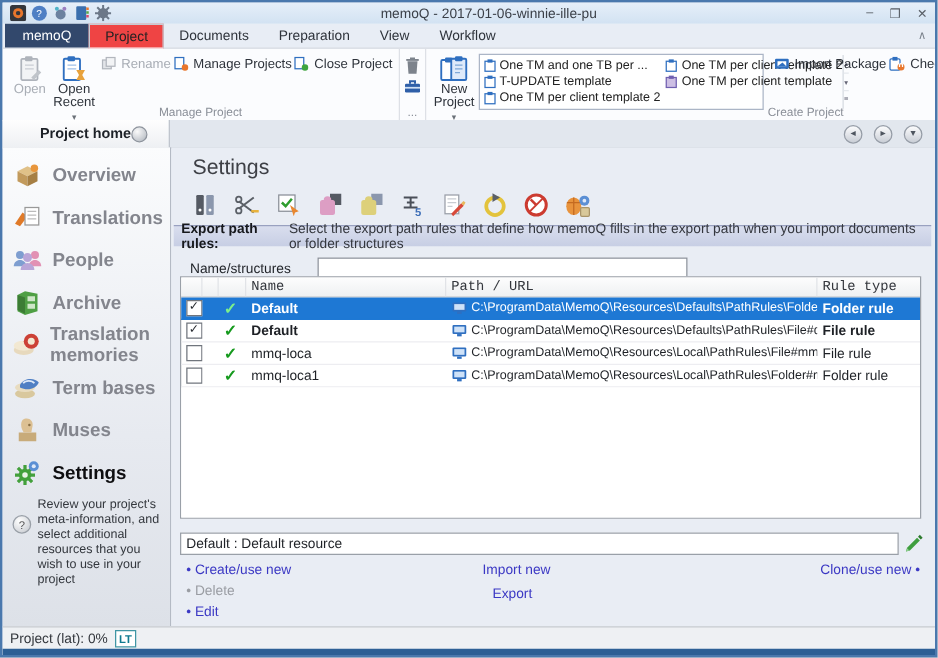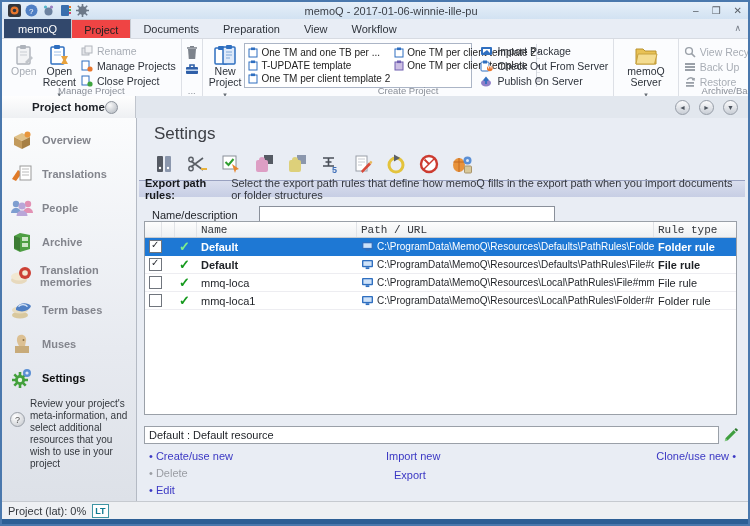--- a/index.html
+++ b/index.html
@@ -20,21 +20,21 @@
   .tab.sel{background:#ef4444;border:1px solid #c6cbd3;border-bottom:1px solid #fbfcfe;margin-bottom:-1px;color:#222;}
   .collapse{position:absolute;right:7px;top:4px;color:#7a818b;font-size:9px;}
   
   .ribbon{height:57px;background:#fbfcfe;border-bottom:1px solid #ccd1d8;display:flex;align-items:stretch;}
   .grp{position:relative;display:flex;align-items:flex-start;padding:2px 3px 12px;border-right:1px solid #dde0e6;}
   .grp-label{position:absolute;bottom:0;left:0;right:0;text-align:center;font-size:9.5px;color:#8a8f98;white-space:nowrap;}
   .bigbtn{display:flex;flex-direction:column;align-items:center;font-size:10.5px;color:#2e333b;padding:1px 3px;line-height:11px;text-align:center;justify-content:space-between;}
   .bigbtn .bicon{height:24px;display:flex;align-items:flex-end;}
   .bigbtn.disabled{color:#a8adb5;}
   .caret::after{content:"▾";font-size:7px;color:#6a7078;}
-  .smallcol{display:flex;flex-direction:column;gap:2px;margin:3px 2px 0 2px;}
+  .smallcol{display:flex;flex-direction:row;gap:2px;margin:3px 2px 0 2px;}
   .smallbtn{display:flex;align-items:center;gap:4px;font-size:10.5px;color:#2e333b;height:13px;white-space:nowrap;}
   .smallbtn.disabled{color:#a8adb5;}
   .stackcol{display:flex;flex-direction:column;gap:3px;margin-top:4px;align-items:center;}
   .gallery{width:226px;height:43px;background:#fff;border:1px solid #abb5c6;margin-top:2px;display:flex;}
   .gal-cols{flex:1;display:flex;padding:2px 0 0 3px;gap:4px;}
   .gal-col{display:flex;flex-direction:column;}
   .gal-item{display:flex;gap:3px;align-items:center;font-size:10px;color:#222;height:13px;white-space:nowrap;}
   .gal-scroll{width:11px;border-left:1px solid #d6dae1;display:flex;flex-direction:column;}
   .gal-scroll .gs{flex:1;font-size:6px;color:#667;display:flex;align-items:center;justify-content:center;border-bottom:1px solid #e5e8ed;}
   .gal-scroll .gs:last-child{border-bottom:none;}
@@ -43,21 +43,21 @@
   .ph-tab{width:134px;height:100%;background:linear-gradient(#fefefe,#eef0f3);border-right:1px solid #c0c5cd;display:flex;align-items:center;box-sizing:border-box;padding-left:30px;gap:0;}
   .ph-tab .phl{font-size:11.5px;font-weight:bold;color:#1d2127;}
   .sphere{width:11px;height:11px;border-radius:50%;background:radial-gradient(circle at 35% 30%,#fafafa,#aeb4bc);border:1px solid #8d939c;}
   .navbtns{margin-left:auto;display:flex;gap:9px;padding-right:10px;}
   .navbtn{width:13px;height:13px;border-radius:50%;background:linear-gradient(#fcfcfd,#c9ced6);border:1px solid #969da7;display:flex;align-items:center;justify-content:center;font-size:7px;color:#4e555f;}
   
   .bodyrow{position:absolute;top:116px;bottom:23px;left:0;right:0;display:flex;}
   .sidebar{width:135px;box-sizing:border-box;border-right:1px solid #b4bac4;background:linear-gradient(180deg,#fbfcfd 0%,#e7eaf0 60%,#dde1e8 100%);padding-top:5px;}
   .side-item{display:flex;align-items:center;gap:7px;height:34px;padding-left:7px;}
   .side-item .sicon{width:26px;height:26px;display:flex;align-items:center;justify-content:center;}
-  .side-item .slabel{font-size:11px;font-weight:bold;color:#83858d;}
+  .side-item .slabel{font-size:15px;font-weight:bold;color:#83858d;}
   .side-item.sel .slabel{color:#0e0e10;}
   .side-help{display:flex;gap:5px;padding:3px 4px 0 8px;}
   .qmark{width:13px;height:13px;min-width:13px;border-radius:50%;background:radial-gradient(circle at 35% 30%,#fff,#c2c6cc);border:1px solid #9aa0a8;color:#555;font-size:9px;display:flex;align-items:center;justify-content:center;margin-top:14px;}
   .helptext{font-size:10px;color:#33373d;line-height:12px;width:100px;}
   
   .panel{flex:1;background:#e9edf4;position:relative;overflow:hidden;}
   .heading{position:absolute;top:6px;left:17px;font-size:17px;color:#3e4046;}
   .toolicons{position:absolute;top:33px;left:14px;display:flex;gap:6px;}
   .ti{width:27px;height:26px;display:flex;align-items:center;justify-content:center;}
   .banner{position:absolute;top:62px;left:2px;right:3px;height:17px;background:linear-gradient(#d9deee,#c7cee4);border-top:1px solid #99a1c0;font-size:11px;display:flex;align-items:center;padding-left:6px;color:#33363d;box-sizing:border-box;}
@@ -587,21 +587,21 @@
             </svg>
           </span>
       </div>
 
       <div class="banner">
         <b>Export path rules:</b>
         <span>Select the export path rules that define how memoQ fills in the export path when you import documents or folder structures</span>
       </div>
 
       <div class="namerow">
-        <span>Name/description</span>
+        <span>Name/structures</span>
         <input type="text" value="" style="">
       </div>
 
       <div class="table">
         <div class="thead">
           <div class="th c0"></div>
           <div class="th c1"></div>
           <div class="th c2"></div>
           <div class="th c3">Name</div>
           <div class="th c4">Path / URL</div>

